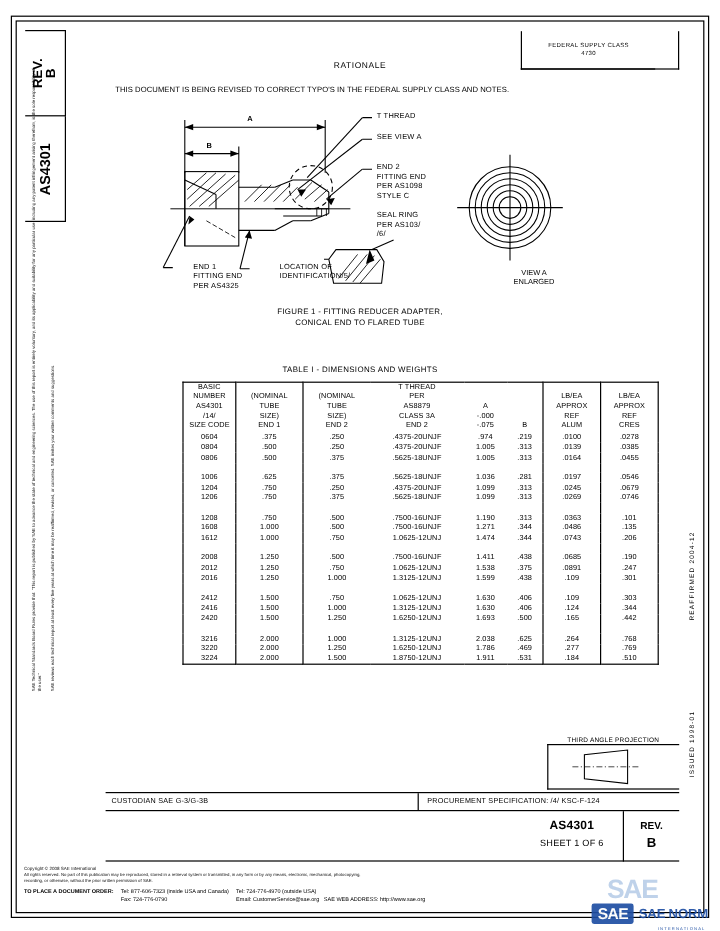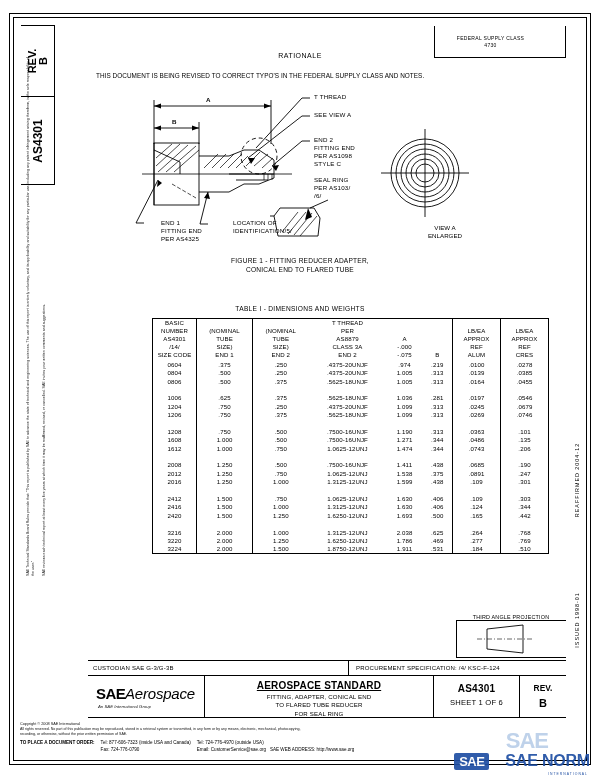--- a/index.html
+++ b/index.html
@@ -214,21 +214,21 @@
   .watermark{
     position:absolute; right:10px; bottom:6px;
     display:flex; align-items:center; gap:4px;
     opacity:.92;
   }
   .wm-badge{
     background:#1f4fa3; color:#fff; font-weight:bold; font-size:13px;
     padding:1px 5px; border-radius:2px; letter-spacing:-.5px;
     font-family:"Liberation Sans", sans-serif;
   }
-  .wm-txt{ color:#1f4fa3; font-weight:bold; font-size:16px; letter-spacing:-.2px;margin-left:12px;}
+  .wm-txt{ color:#1f4fa3; font-weight:bold; font-size:11px; letter-spacing:-.2px;}
   .wm-sub{ position:absolute; right:12px; bottom:0px; font-size:3.4px; color:#1f4fa3; letter-spacing:1px;}
 
   .sae-fade{
     position:absolute; right:52px; bottom:22px;
     font-size:22px; font-weight:bold; color:#bfd2ea; letter-spacing:-1px;
   }
 </style>
 </head>
 <body>
 
@@ -705,34 +705,20 @@
     </svg>
   </div>
 
   <div class="custbar">
     <div class="sep"></div>
     <div class="cust-txt">CUSTODIAN  SAE G-3/G-3B</div>
     <div class="proc-txt">PROCUREMENT SPECIFICATION: /4/ KSC-F-124</div>
   </div>
 
   <div class="titleblock">
-    <div class="tb-cell tb-logo">
-      <div class="sae-logo">
-        <span>SAE</span><i>Aerospace</i>
-      </div>
-      <div class="sae-sub">An SAE International Group</div>
-    </div>
-    <div class="tb-cell tb-mid">
-      <div class="as-title">AEROSPACE STANDARD</div>
-      <div class="as-sub">
-        <div>FITTING, ADAPTER, CONICAL END</div>
-        <div>TO FLARED TUBE REDUCER</div>
-        <div>FOR SEAL RING</div>
-      </div>
-    </div>
     <div class="tb-cell tb-num">
       <div class="as-num">AS4301</div>
       <div class="as-sheet">SHEET 1 OF 6</div>
     </div>
     <div class="tb-cell tb-rev">
       <div class="rev-l">REV.</div>
       <div class="rev-v">B</div>
     </div>
   </div>
 

